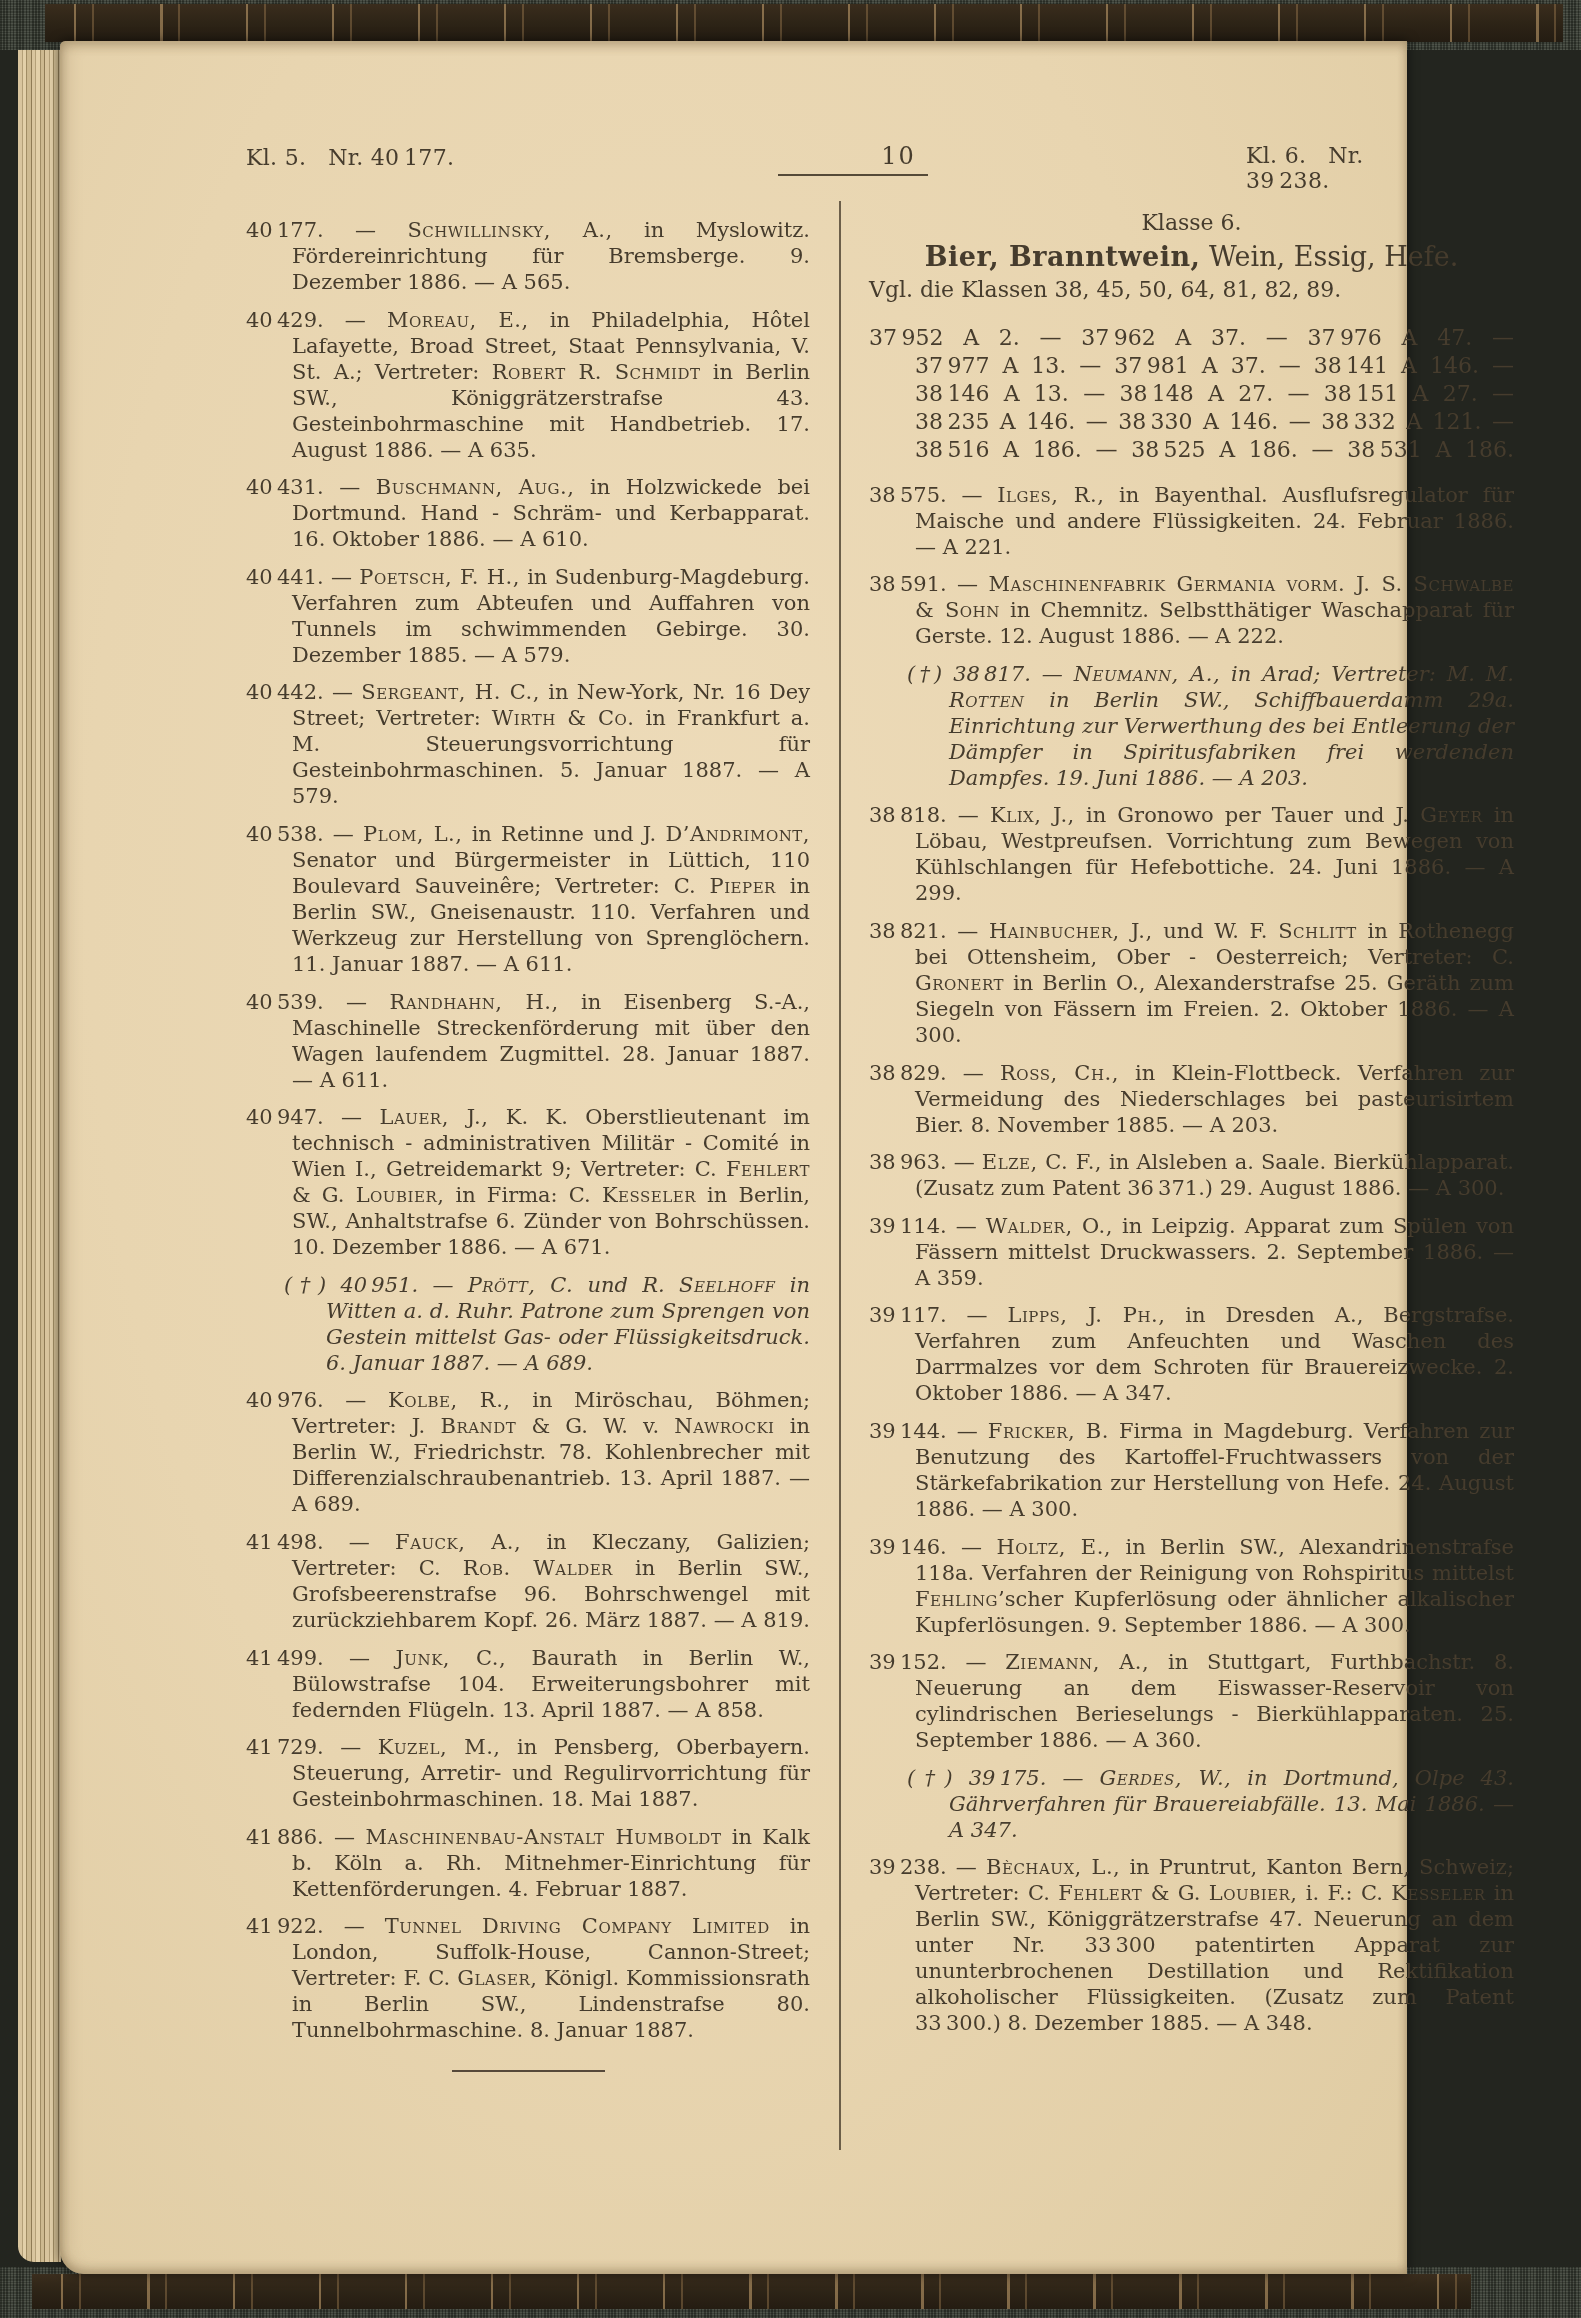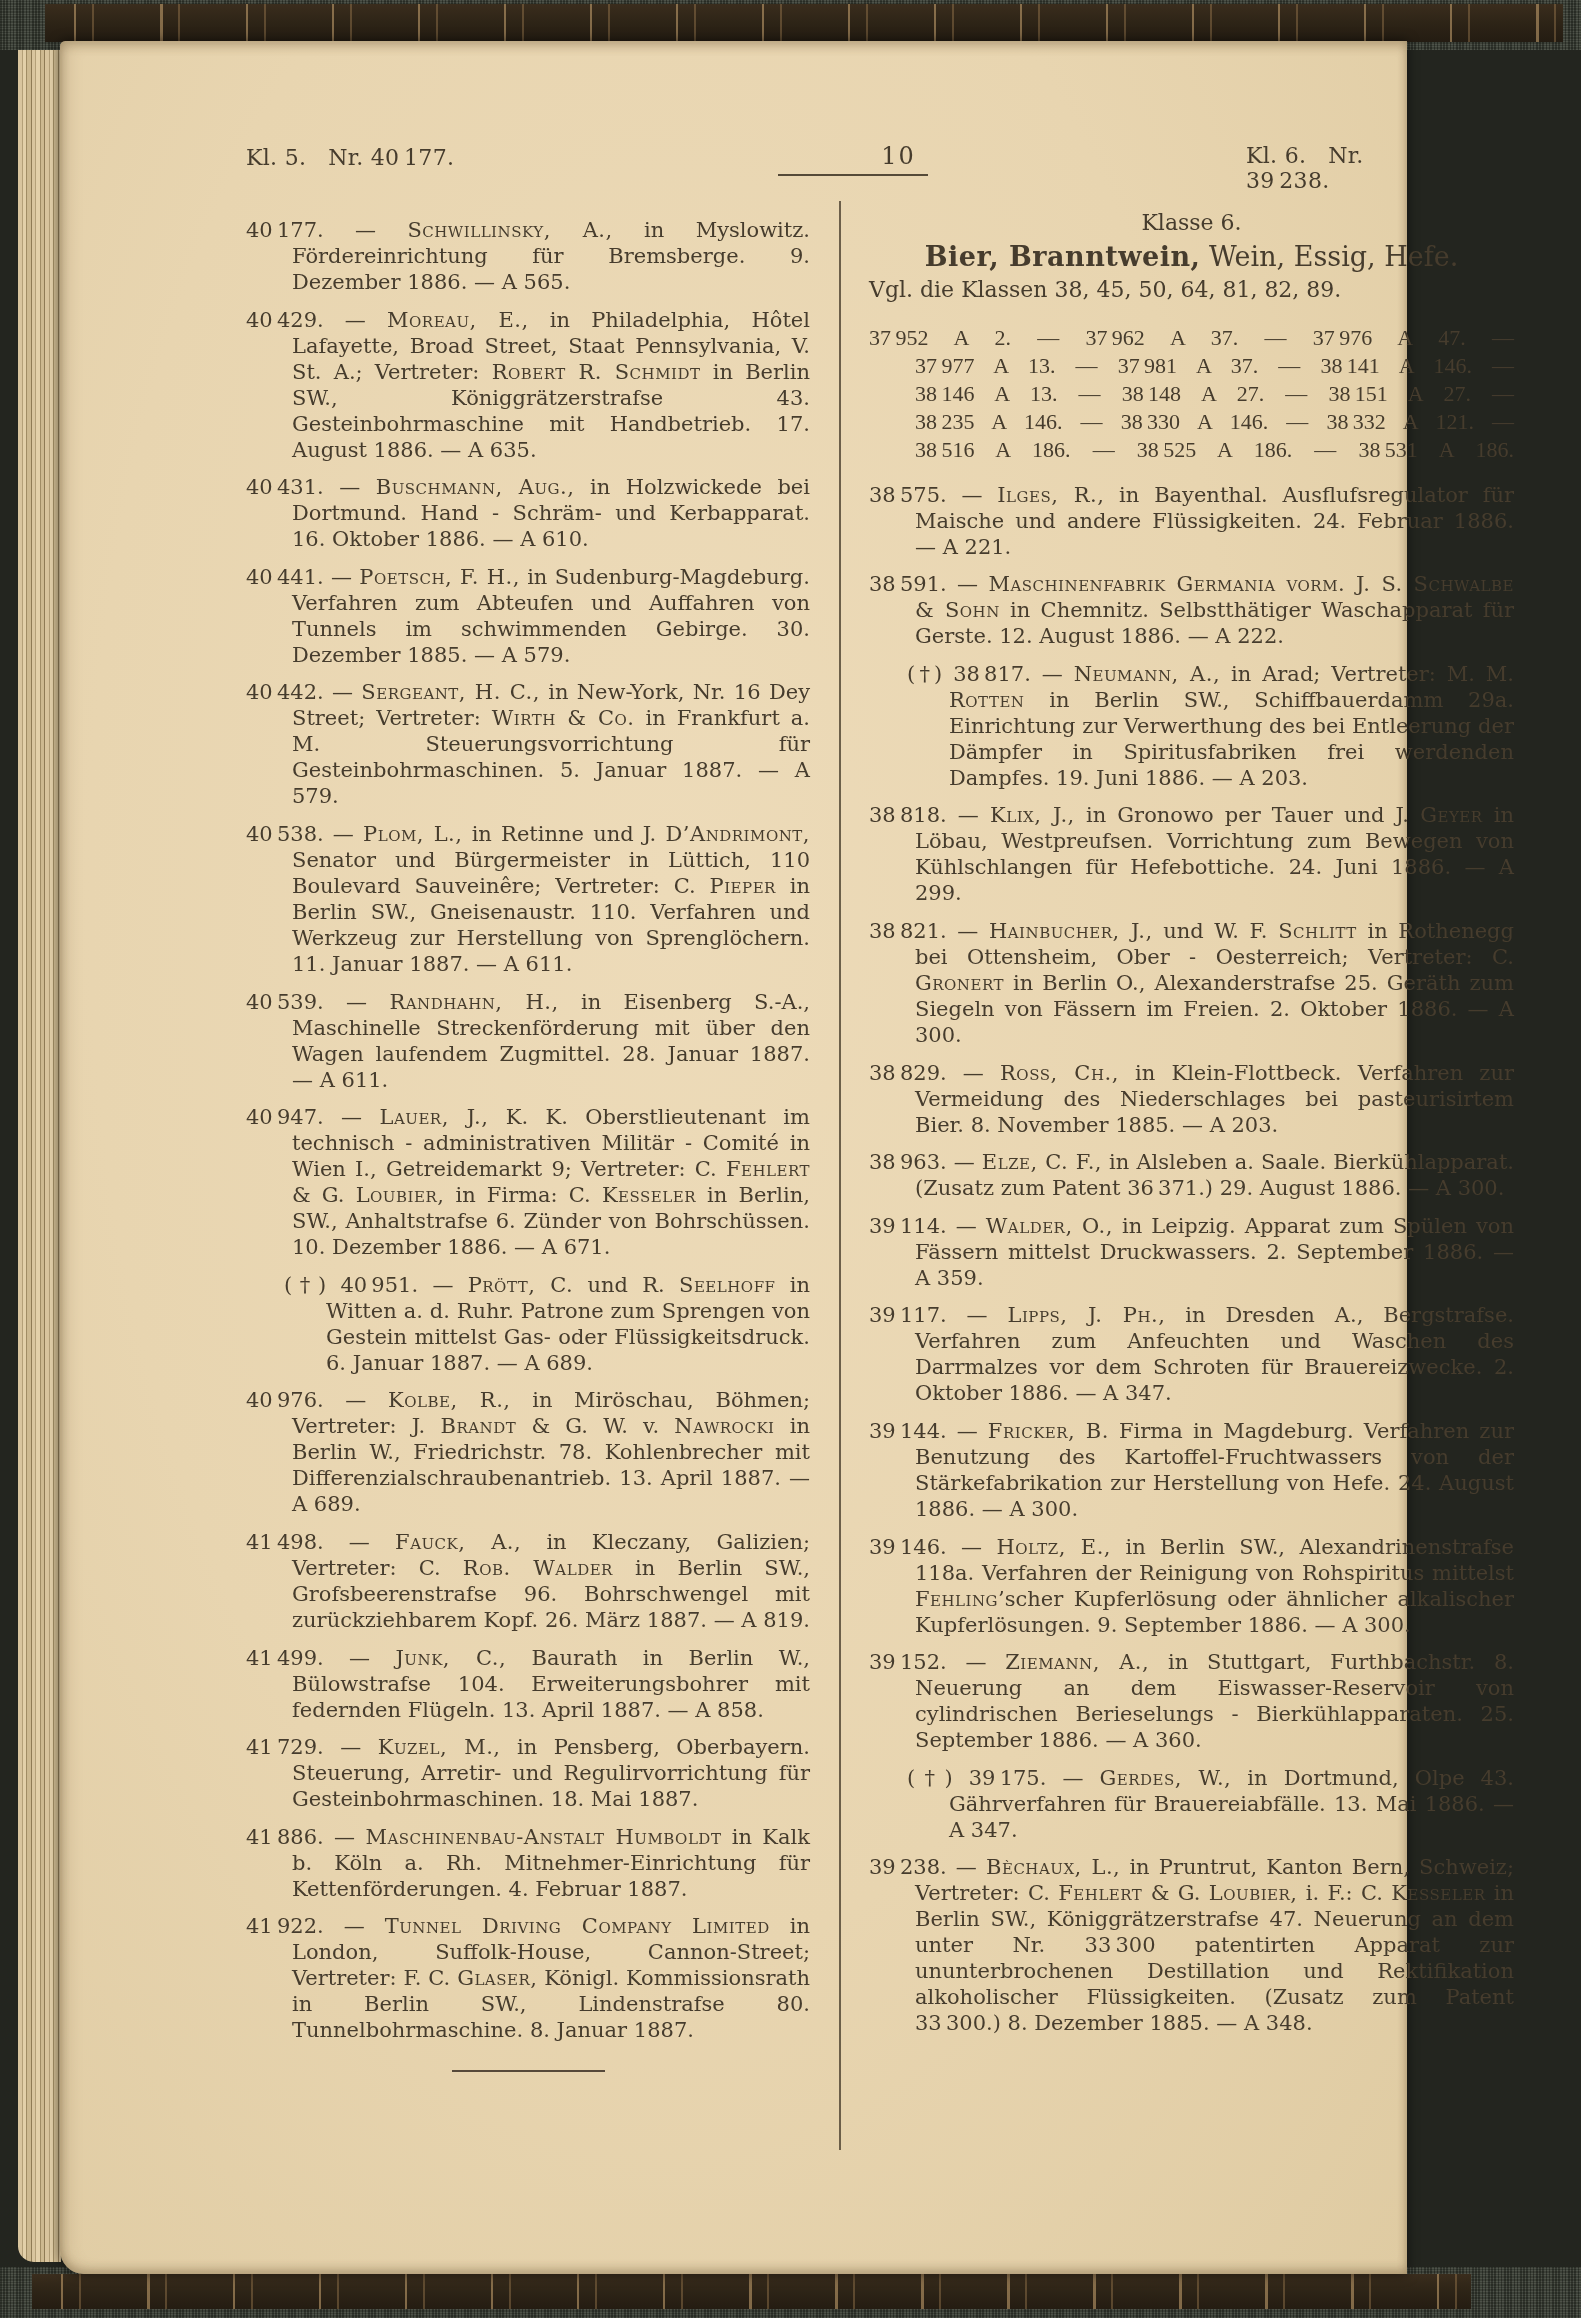--- a/index.html
+++ b/index.html
@@ -35,29 +35,29 @@
   .h-rule{position:absolute;top:133px;left:718px;width:150px;height:1.6px;background:#554a38;}
   .h-right{position:absolute;top:102px;left:1186px;font-size:22px;letter-spacing:0.3px;}
 
   
   .col{position:absolute;text-align:justify;font-size:21px;line-height:26px;}
   .col-left{left:186px;top:176px;width:564px;}
   .col-right{left:809px;top:169px;width:645px;}
   .divider{position:absolute;left:779px;top:160px;width:1.6px;height:1949px;background:rgba(76,65,47,.8);}
 
   .entry{margin:0 0 11.6px 0;padding-left:46px;text-indent:-46px;}
-  .entry.dag{padding-left:80px;text-indent:-42px;}
+  .entry.dag{padding-left:80px;text-indent:-42px;font-style:italic;}
   .sc{font-variant:small-caps;letter-spacing:0.5px;}
   .dg{letter-spacing:0;}
 
   .klasse{text-align:center;font-size:22px;margin:0 0 8.4px 0;}
   .title{text-align:center;font-size:27px;margin:0 0 6.3px 0;}
   .title b{letter-spacing:0.5px;}
   .vgl{text-align:left;font-size:22px;margin:0 0 21px 0;}
-  .numlist{margin:0 0 18px 0;font-family:Liberation Serif, serif;}
+  .numlist{margin:0 0 18px 0;}
   .numline{font-size:22px;line-height:28px;text-align:justify;text-align-last:justify;}
   .numline.cont{padding-left:46px;}
 
   .end-rule{width:153px;height:1.6px;background:#56493a;margin:27px auto 0 auto;}
 </style>
 </head>
 <body>
 
 <div class="cover cover-top">
   <div class="worn worn-top"></div>

